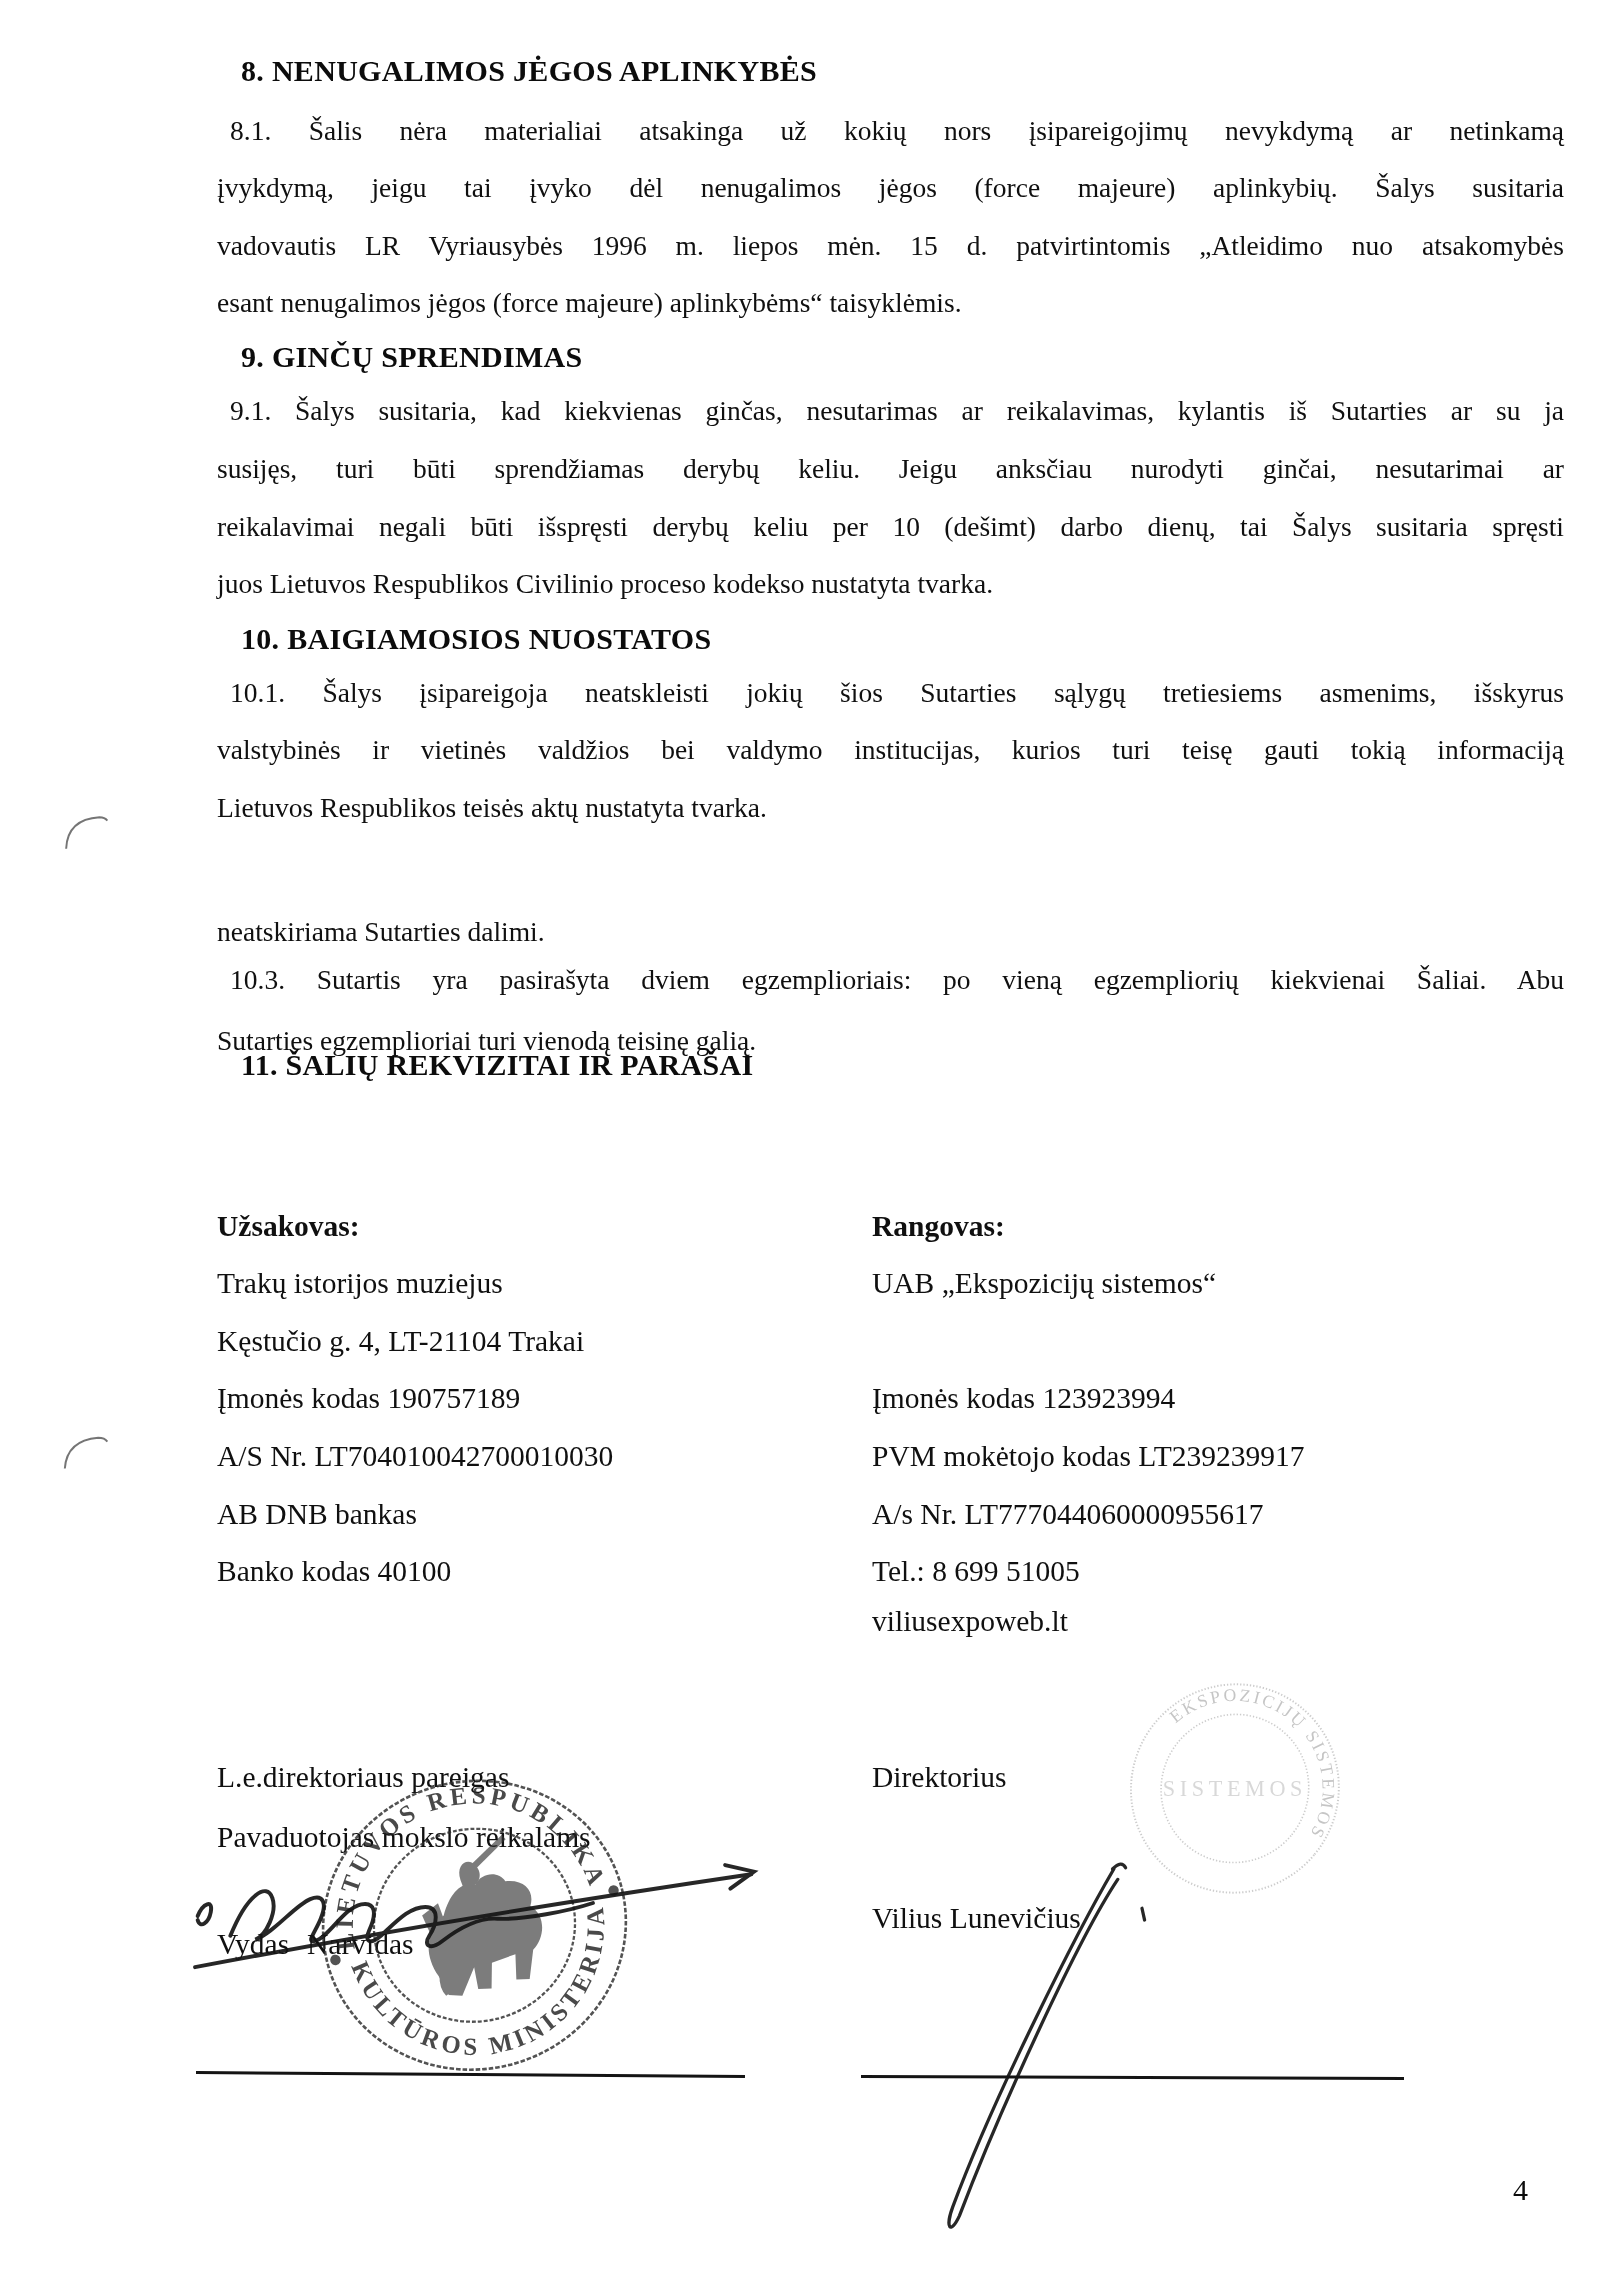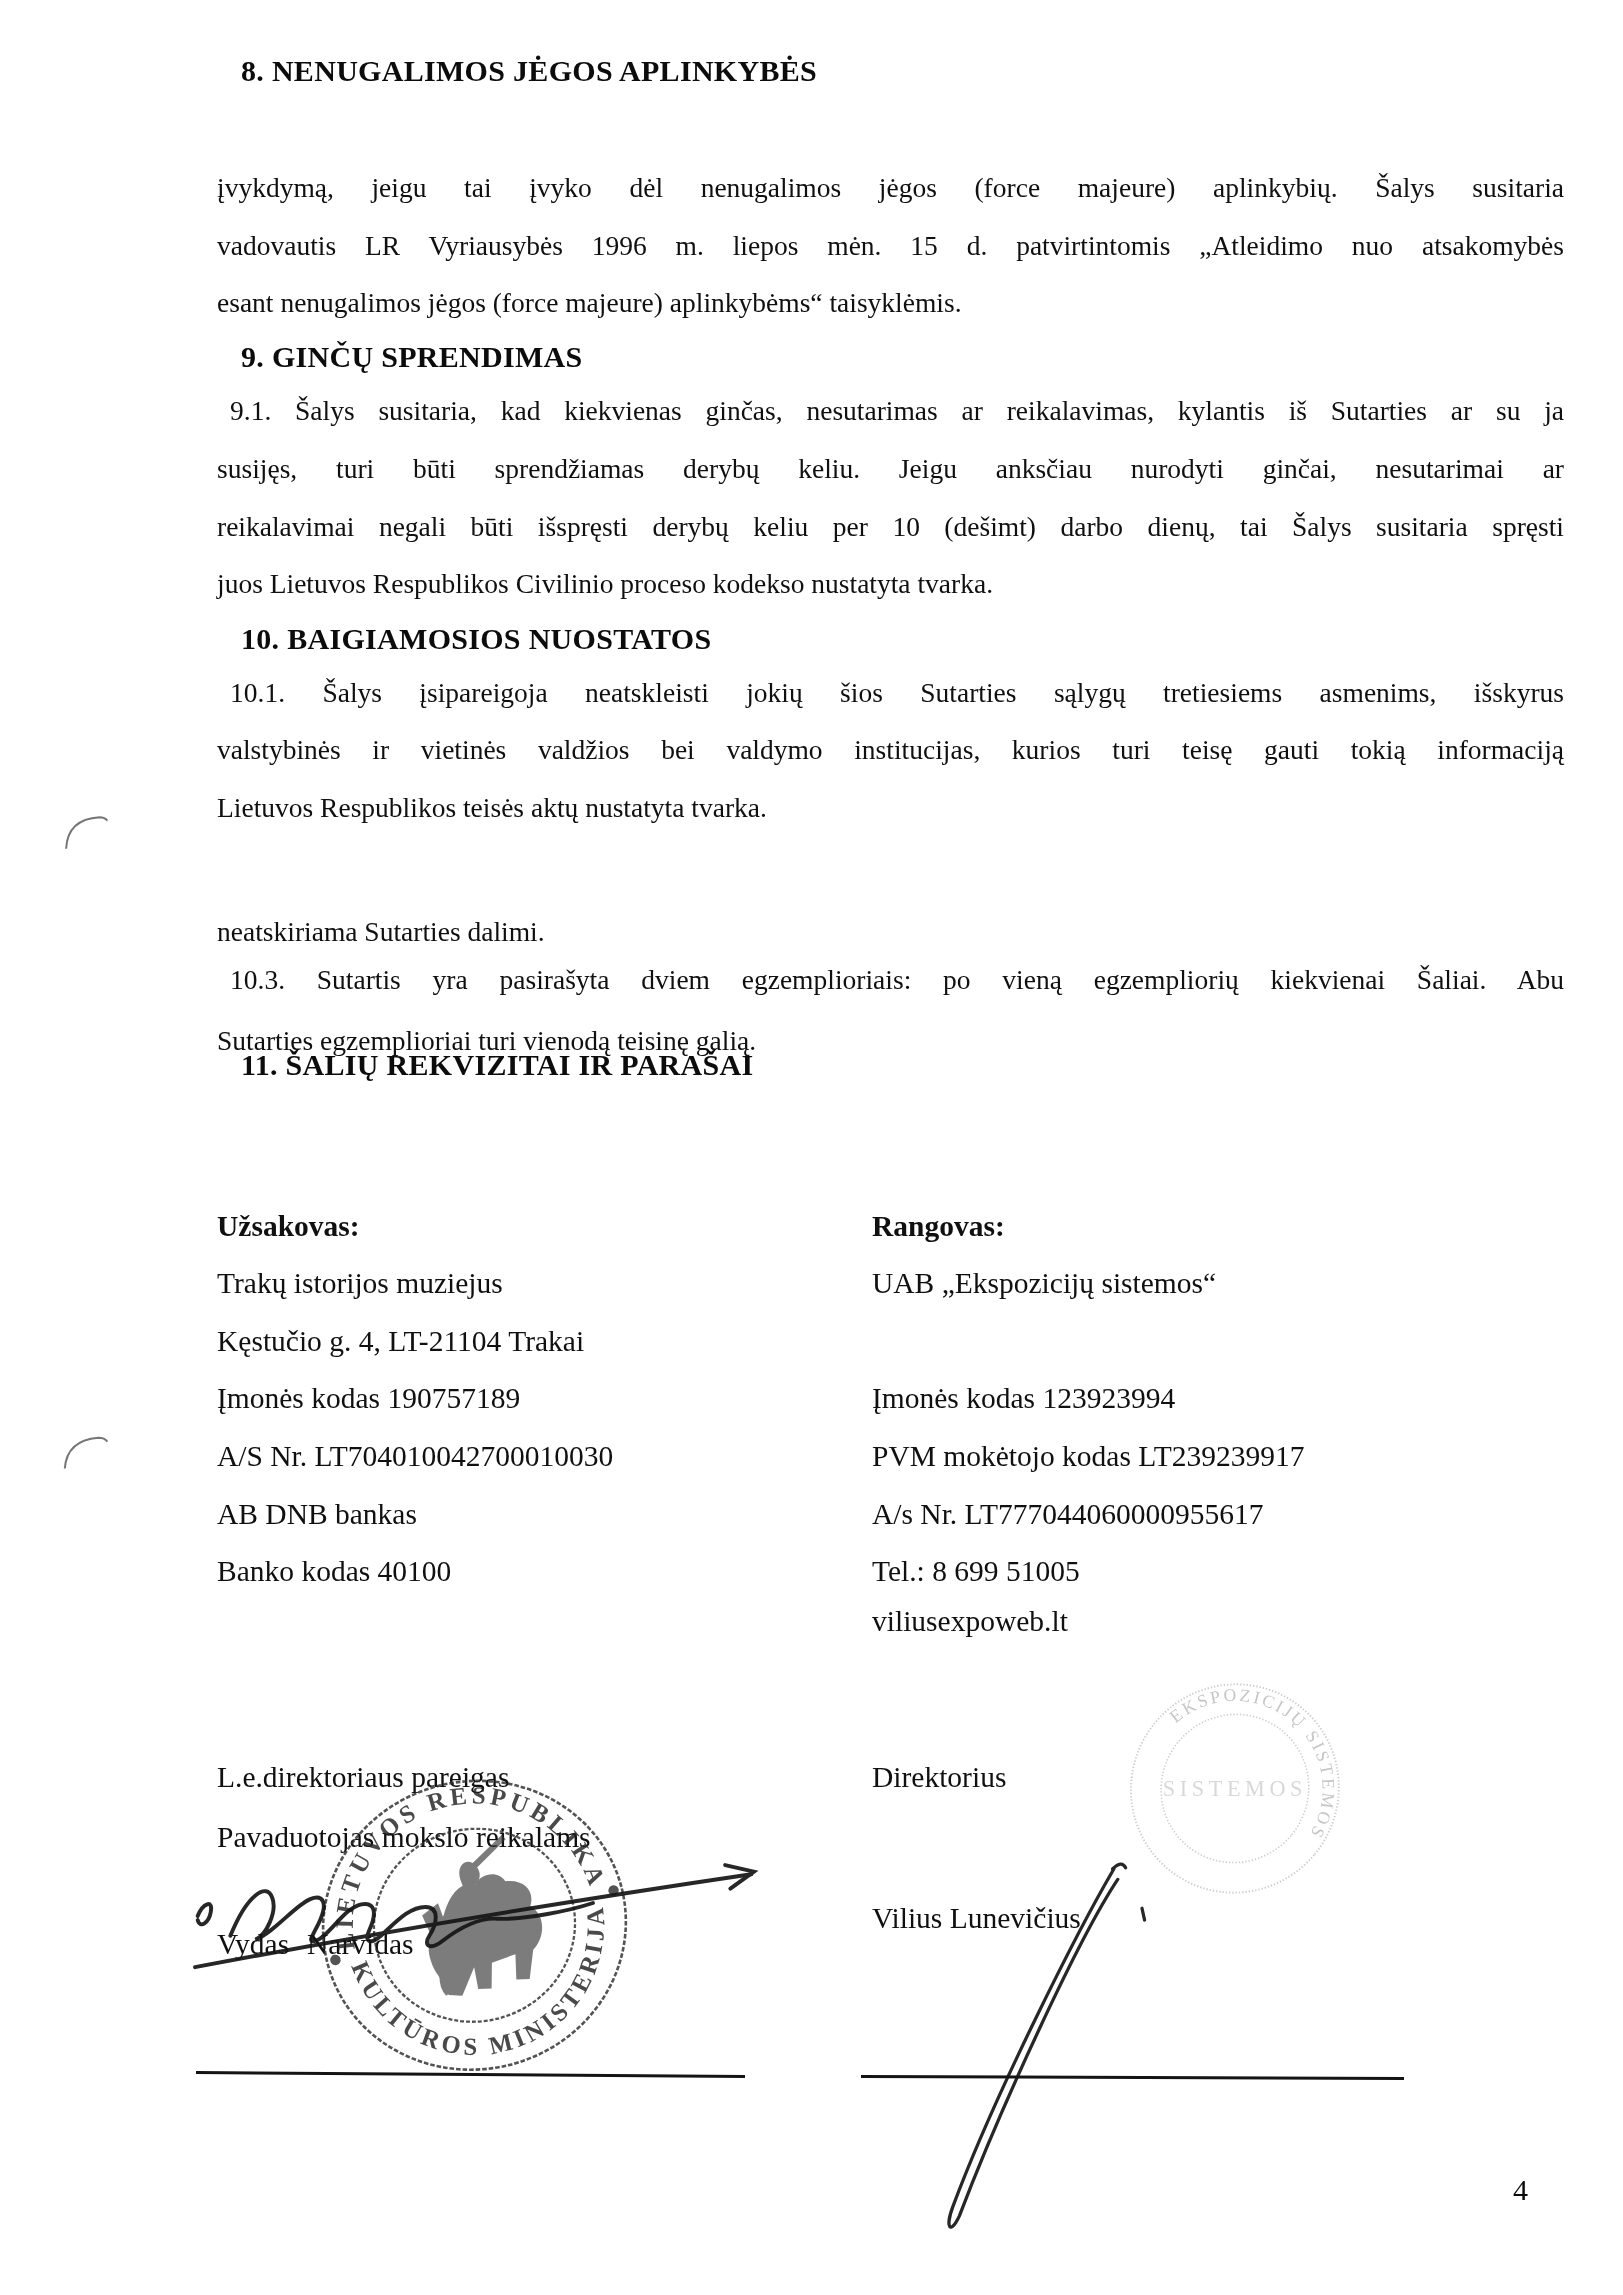--- a/index.html
+++ b/index.html
@@ -45,20 +45,21 @@
     width:1623px; height:2295px;
     pointer-events:none;
   }
 </style>
 </head>
 <body>
 
 <div id="page">
 
   <div class="h" style="top:54px">8. NENUGALIMOS JĖGOS APLINKYBĖS</div>
+  <div class="tl first j" style="top:115px">8.1. Šalis nėra materialiai atsakinga už kokių nors įsipareigojimų nevykdymą ar netinkamą</div>
   <div class="tl j" style="top:172px">įvykdymą, jeigu tai įvyko dėl nenugalimos jėgos (force majeure) aplinkybių. Šalys susitaria</div>
   <div class="tl j" style="top:230px">vadovautis LR Vyriausybės 1996 m. liepos mėn. 15 d. patvirtintomis „Atleidimo nuo atsakomybės</div>
   <div class="tl" style="top:287px">esant nenugalimos jėgos (force majeure) aplinkybėms“ taisyklėmis.</div>
 
   <div class="h" style="top:340px">9. GINČŲ SPRENDIMAS</div>
   <div class="tl first j" style="top:395px">9.1. Šalys susitaria, kad kiekvienas ginčas, nesutarimas ar reikalavimas, kylantis iš Sutarties ar su ja</div>
   <div class="tl j" style="top:453px">susijęs, turi būti sprendžiamas derybų keliu. Jeigu anksčiau nurodyti ginčai, nesutarimai ar</div>
   <div class="tl j" style="top:511px">reikalavimai negali būti išspręsti derybų keliu per 10 (dešimt) darbo dienų, tai Šalys susitaria spręsti</div>
   <div class="tl" style="top:568px">juos Lietuvos Respublikos Civilinio proceso kodekso nustatyta tvarka.</div>
 

